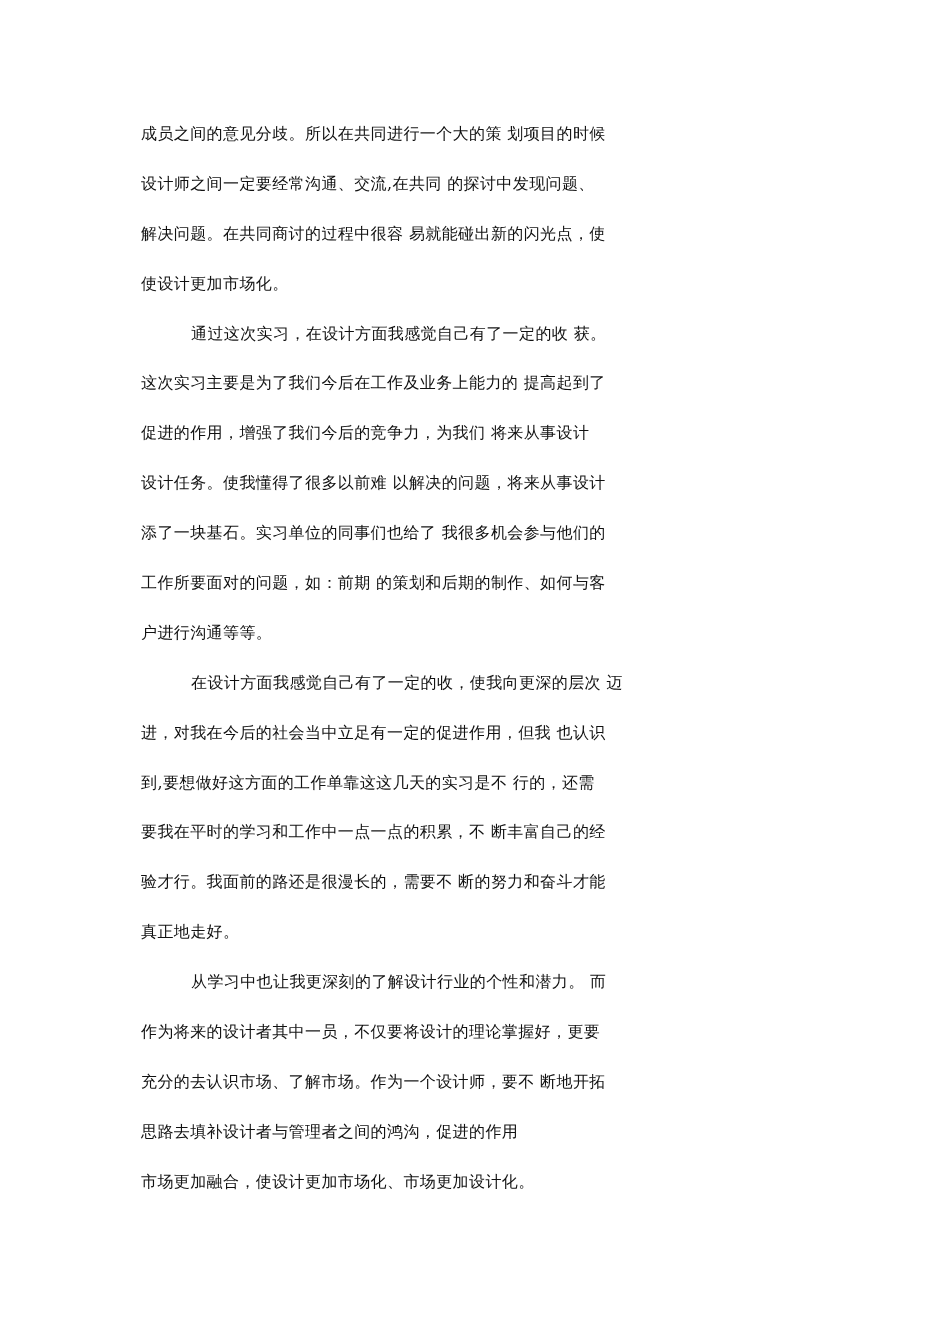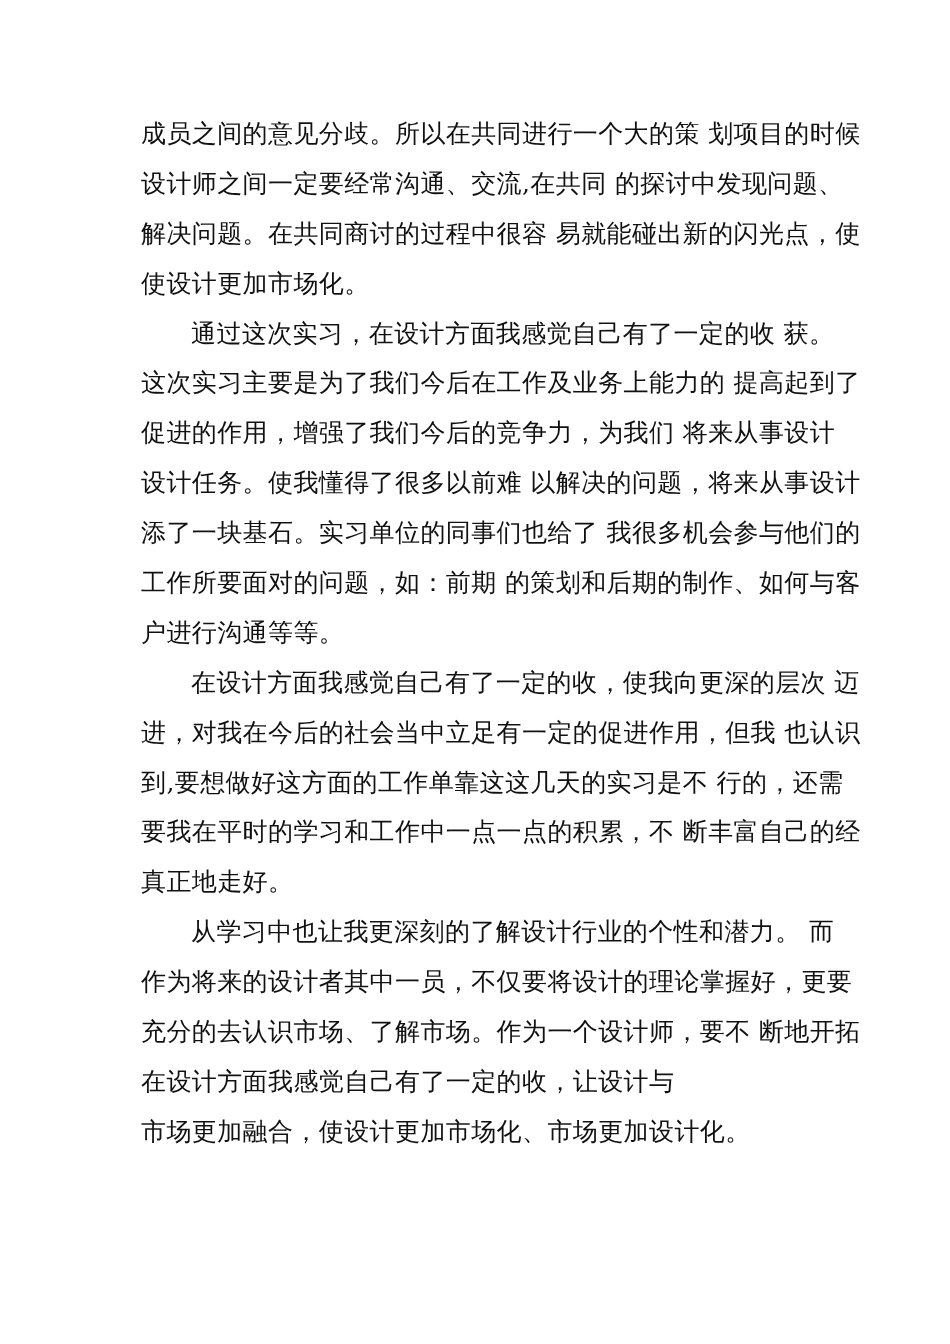--- a/index.html
+++ b/index.html
@@ -4,21 +4,21 @@
 <style>
   html, body { margin: 0; padding: 0; background: #ffffff; }
   body { width: 950px; height: 1344px; position: relative; overflow: hidden; }
   .page { position: absolute; left: 0; top: 0; width: 950px; height: 1344px; background: #ffffff; }
   .content {
     position: absolute;
     left: 141px;
     top: 109px;
     width: 680px;
     font-family: "DejaVu Serif", "Liberation Serif", serif;
-    font-size: 25px;
+    font-size: 16px;
     color: #111111;
   }
   .line {
     display: block;
     height: 49.9px;
     line-height: 49.9px;
     white-space: pre;
     letter-spacing: 0.4px;
   }
   .indent { padding-left: 50px; }
@@ -44,25 +44,26 @@
       <span class="line">添了一块基石。实习单位的同事们也给了 我很多机会参与他们的</span>
       <span class="line">工作所要面对的问题，如：前期 的策划和后期的制作、如何与客</span>
       <span class="line">户进行沟通等等。</span>
     </div>
 
     <div>
       <span class="line indent">在设计方面我感觉自己有了一定的收，使我向更深的层次 迈</span>
       <span class="line">进，对我在今后的社会当中立足有一定的促进作用，但我 也认识</span>
       <span class="line">到,要想做好这方面的工作单靠这这几天的实习是不 行的，还需</span>
       <span class="line">要我在平时的学习和工作中一点一点的积累，不 断丰富自己的经</span>
+      <span class="line">验才行。我面前的路还是很漫长的，需要不 断的努力和奋斗才能</span>
       <span class="line">真正地走好。</span>
     </div>
 
     <div>
       <span class="line indent">从学习中也让我更深刻的了解设计行业的个性和潜力。 而</span>
       <span class="line">作为将来的设计者其中一员，不仅要将设计的理论掌握好，更要</span>
       <span class="line">充分的去认识市场、了解市场。作为一个设计师，要不 断地开拓</span>
-      <span class="line">在设计方面我感觉自己有了一定的收，让设计与</span>
+      <span class="line">思路去填补设计者与管理者之间的鸿沟，促进的作用</span>
       <span class="line">市场更加融合，使设计更加市场化、市场更加设计化。</span>
     </div>
 
   </div>
 </div>
 
 </body></html>

